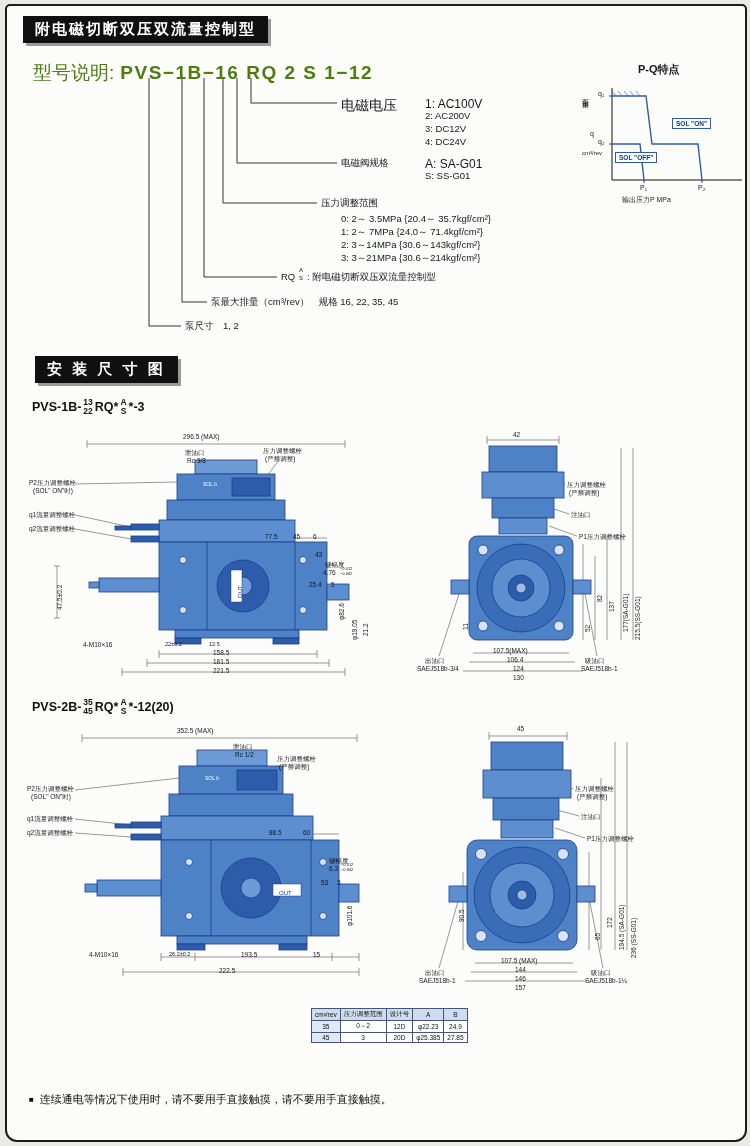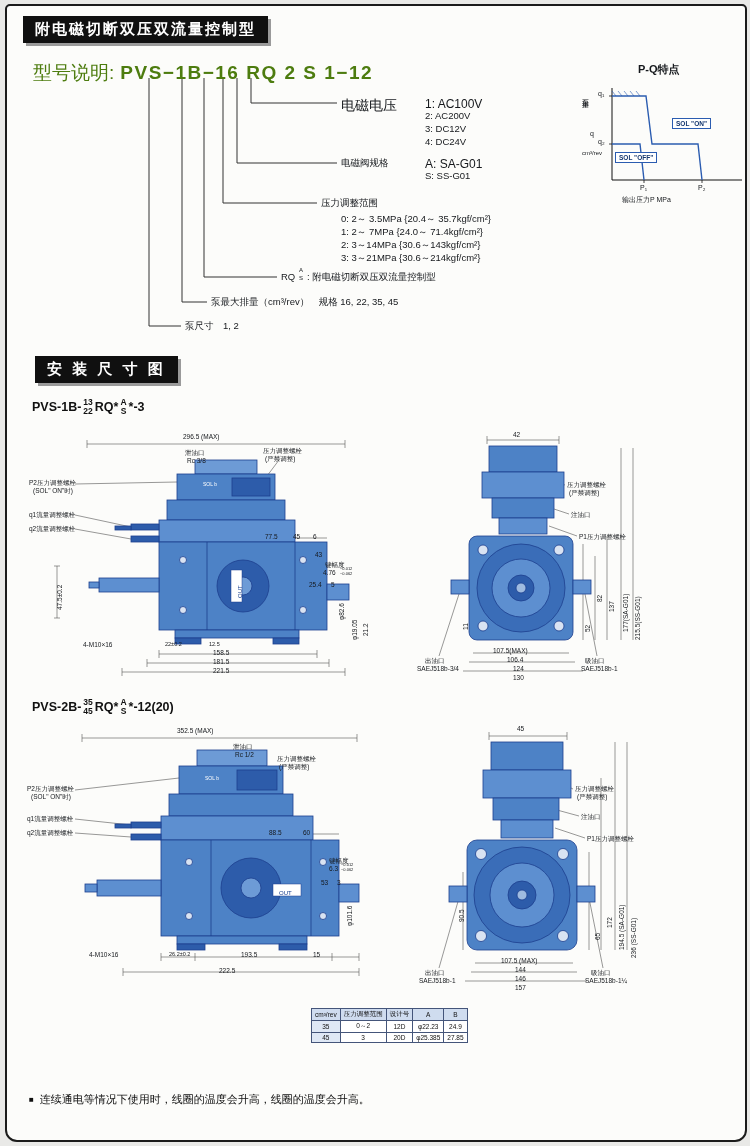--- a/index.html
+++ b/index.html
@@ -432,16 +432,16 @@
       <td>3</td>
       <td>20D</td>
       <td>φ25.385</td>
       <td>27.85</td>
     </tr>
   </tbody>
     </table>
 
   <div class="footer" style="left:22px;top:1086px;">
     <span style="font-size:8px;">■</span>
-    <span>连续通电等情况下使用时，线圈的温度会升高，线圈的温度会升高。</span>
+    <span>连续通电等情况下使用时，请不要用手直接触摸，请不要用手直接触摸。</span>
   </div>
 
 </div>
 
 </body></html>

